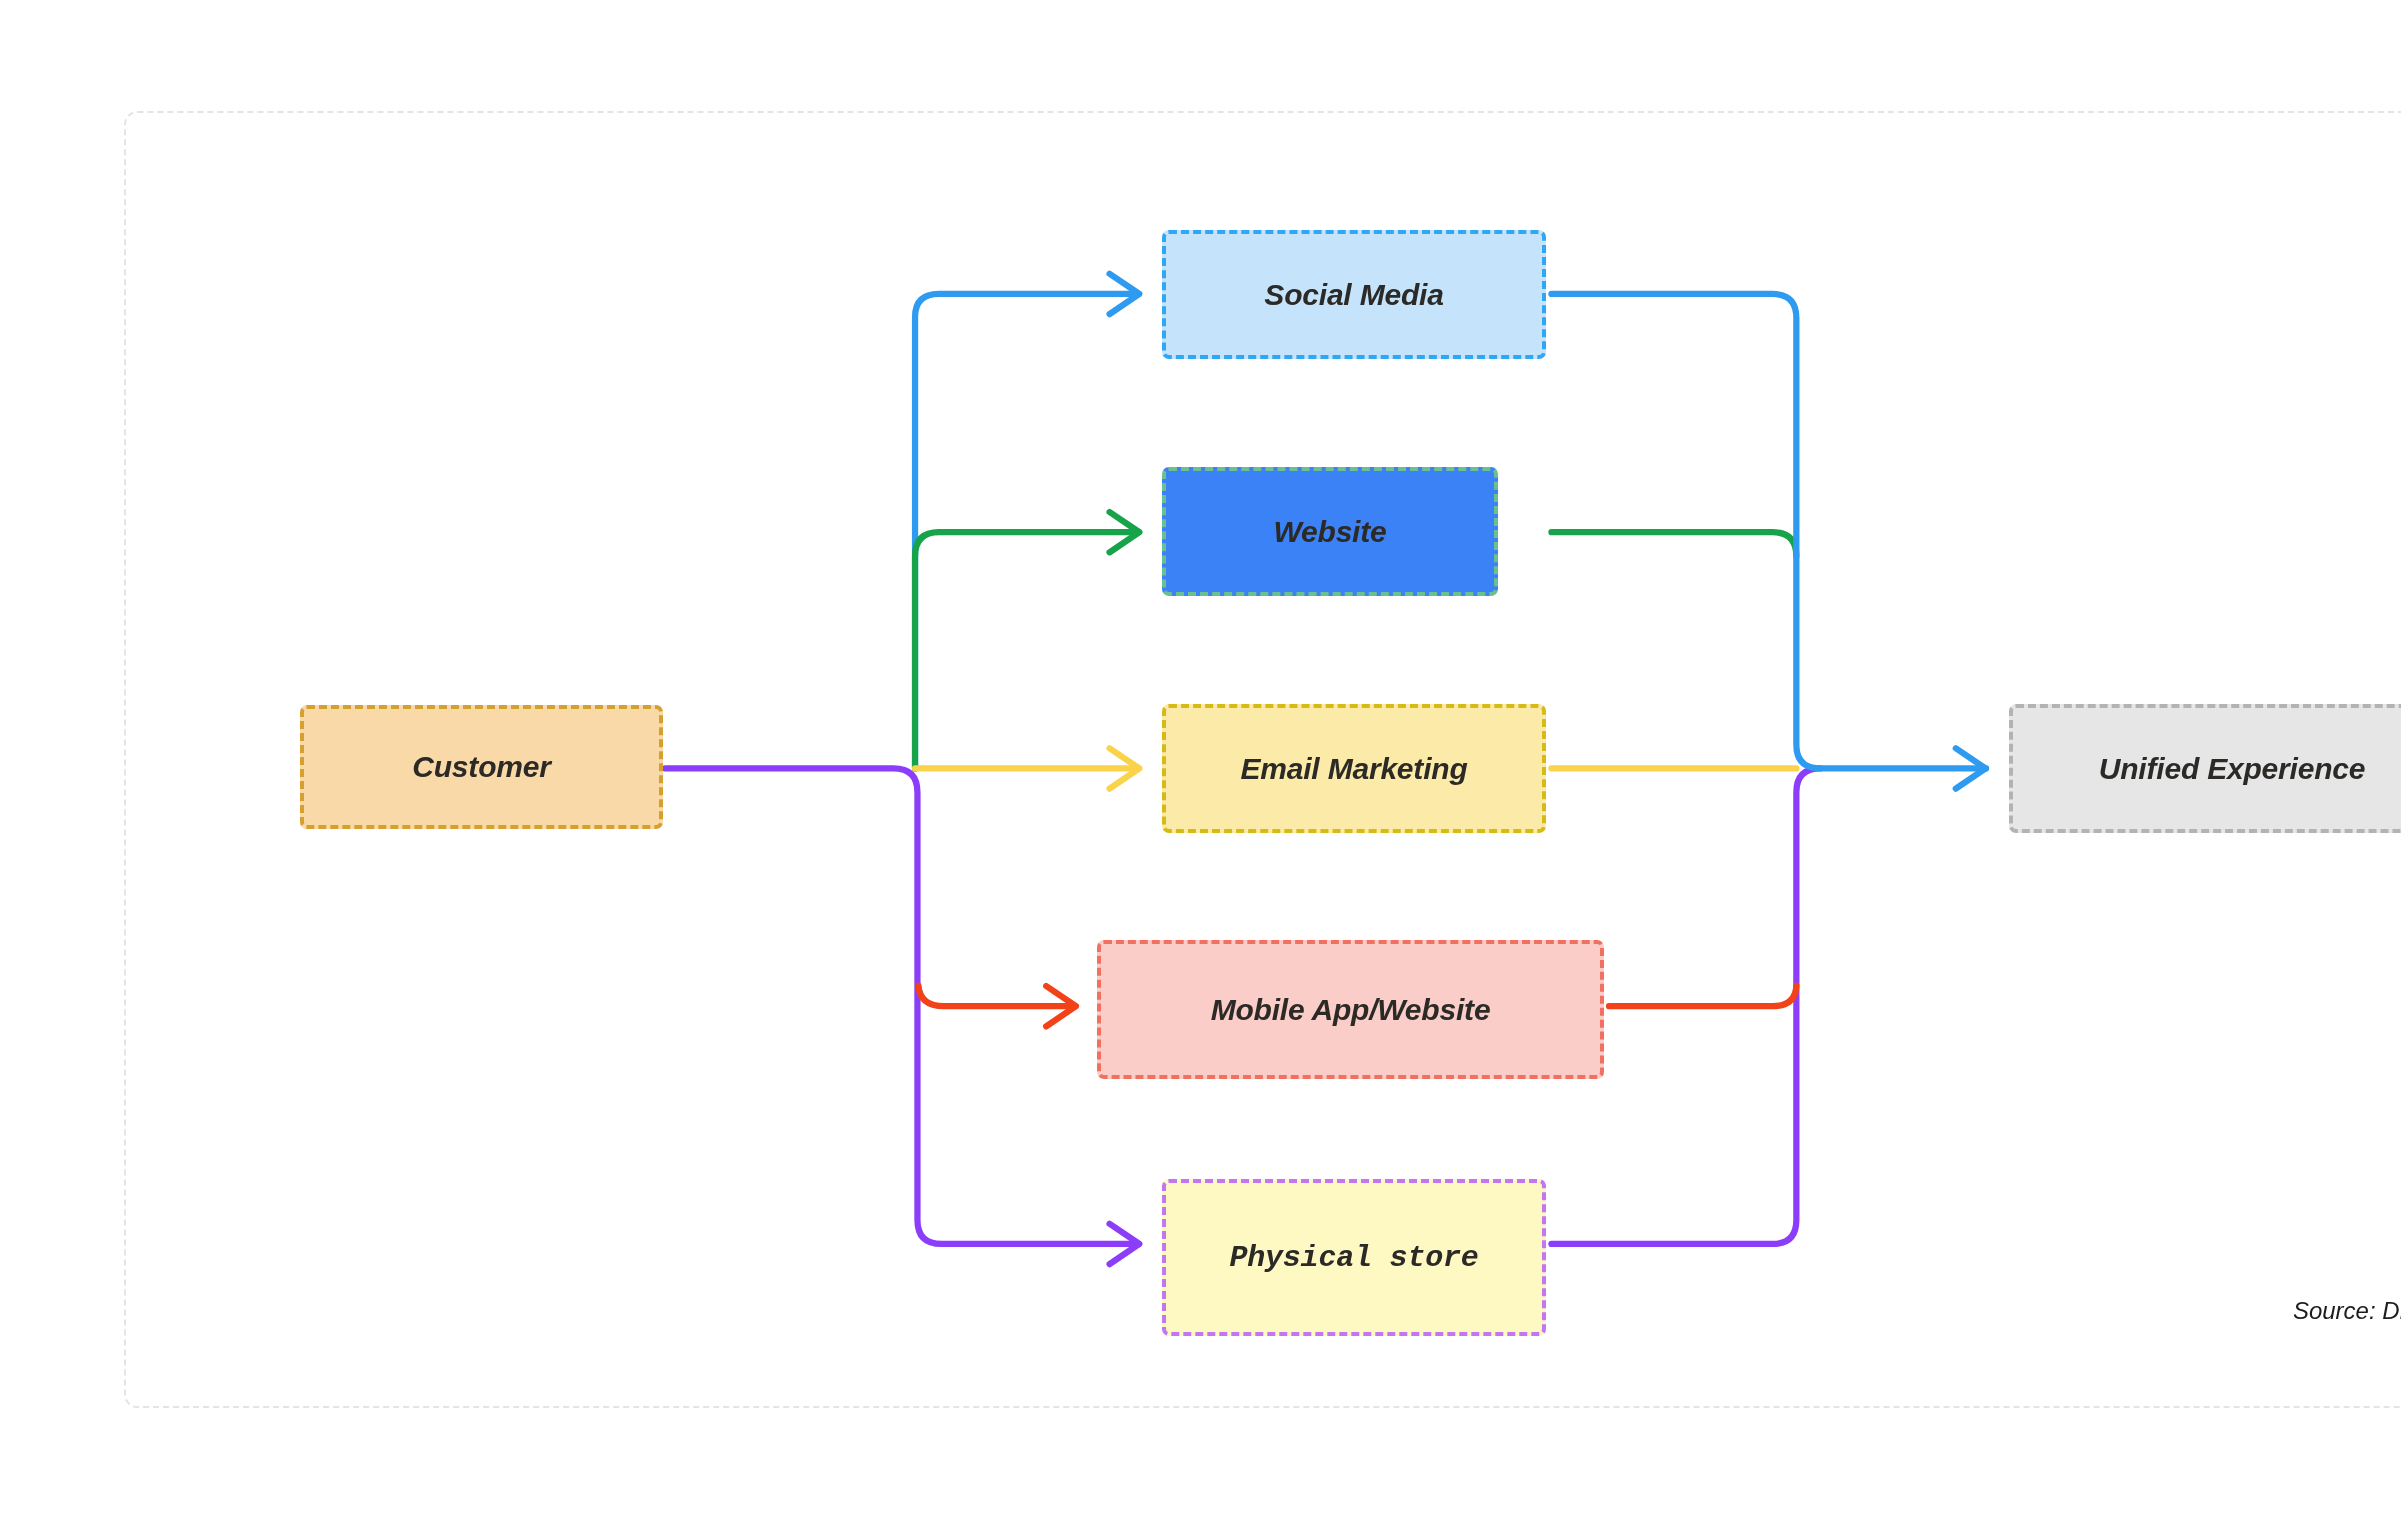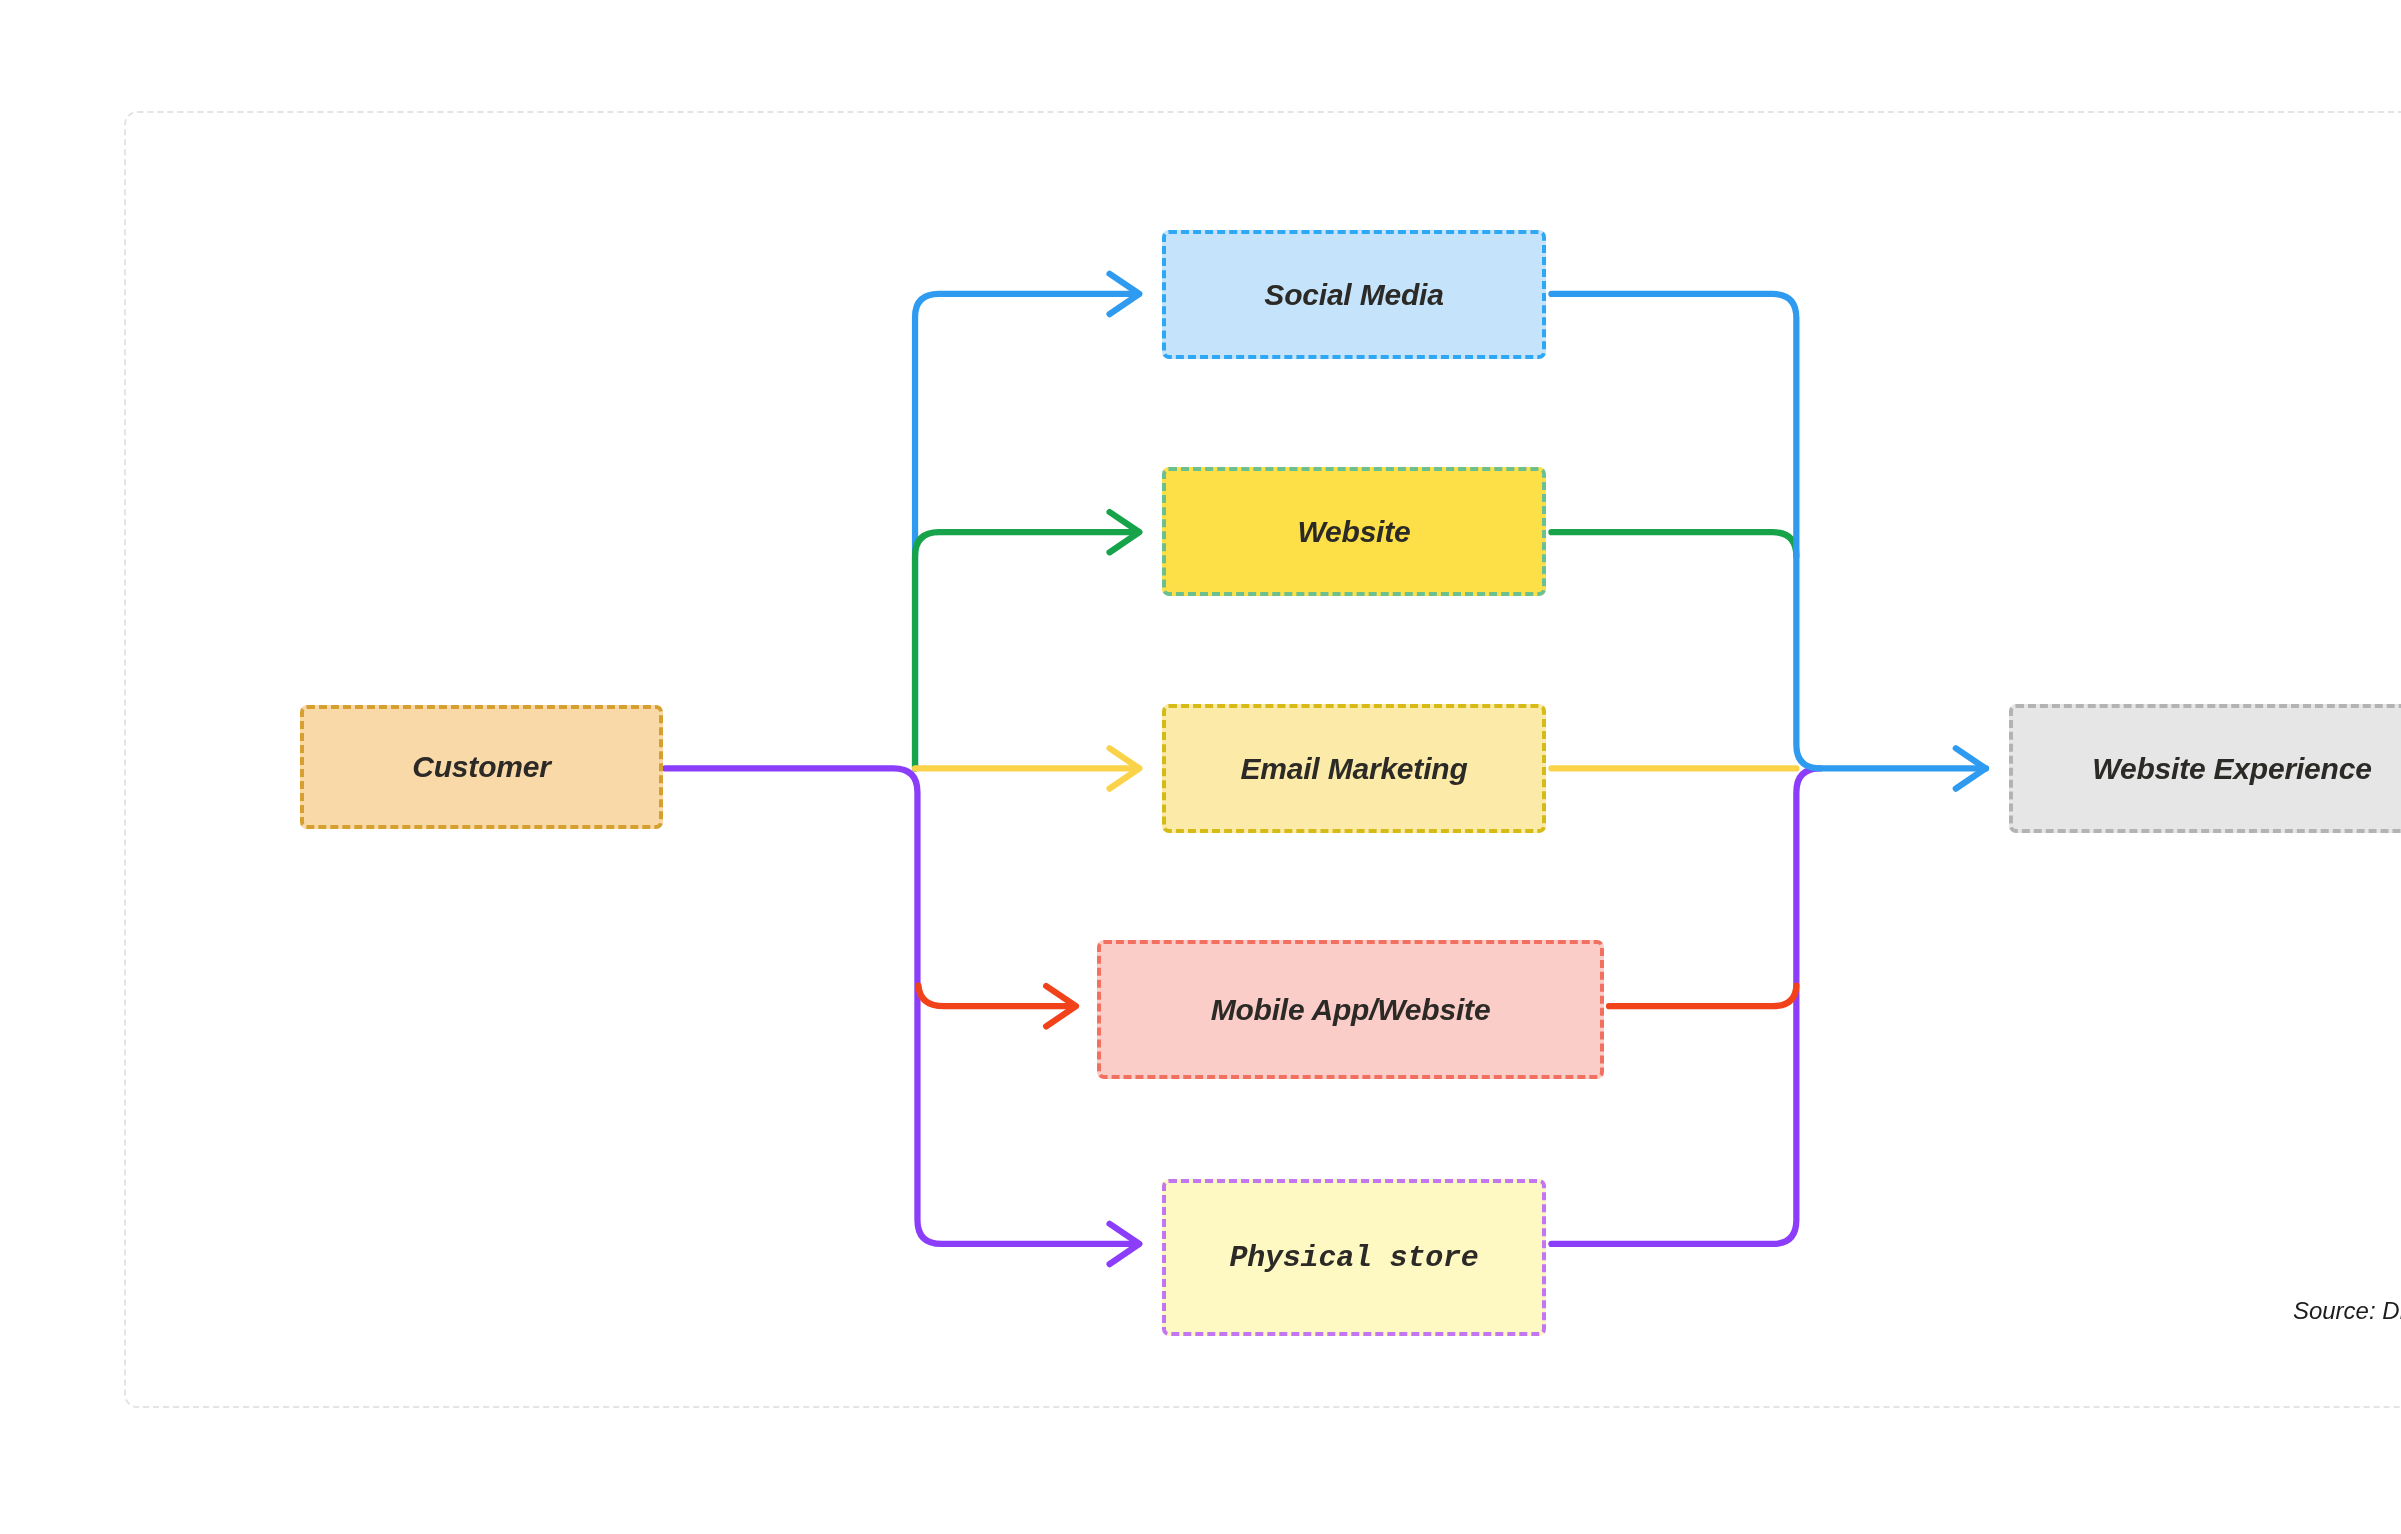--- a/index.html
+++ b/index.html
@@ -104,36 +104,36 @@
   </svg>
 
   <div class="node" style="left:300px; top:705px; width:363px; height:124px; background:#fad9a8; border-color:#d6a030;justify-content:center;">
     <span class="label">Customer</span>
   </div>
 
   <div class="node" style="left:1162px; top:230px; width:384px; height:129px; background:#c5e4fb; border-color:#2ea7f5;">
     <span class="label">Social Media</span>
   </div>
 
-  <div class="node" style="left:1162px; top:467px; width:384px; height:129px; background:#fde047; border-color:#6cbf8e;">
+  <div class="node" style="left:1162px; top:467px; width:336px; height:129px; background:#3b82f6; border-color:#6cbf8e;">
     <span class="label">Website</span>
   </div>
 
   <div class="node" style="left:1162px; top:704px; width:384px; height:129px; background:#fbeaa8; border-color:#d6bb17;text-align:right;">
     <span class="label">Email Marketing</span>
   </div>
 
   <div class="node" style="left:1097px; top:940px; width:507px; height:139px; background:#fbcdc8; border-color:#f2705f;text-align:center;">
     <span class="label">Mobile App/Website</span>
   </div>
 
   <div class="node" style="left:1162px; top:1179px; width:384px; height:157px; background:#fef9c3; border-color:#c475f0;font-family:Liberation Mono, monospace;">
     <span class="label">Physical store</span>
   </div>
 
   <div class="node" style="left:2009px; top:704px; width:446px; height:129px; background:#e6e6e6; border-color:#b3b3b3;">
-    <span class="label">Website Experience</span>
+    <span class="label">Unified Experience</span>
   </div>
 
   <div class="caption">Source: DMS Whiteboard</div>
 
 </div>
 
 
 </body></html>

